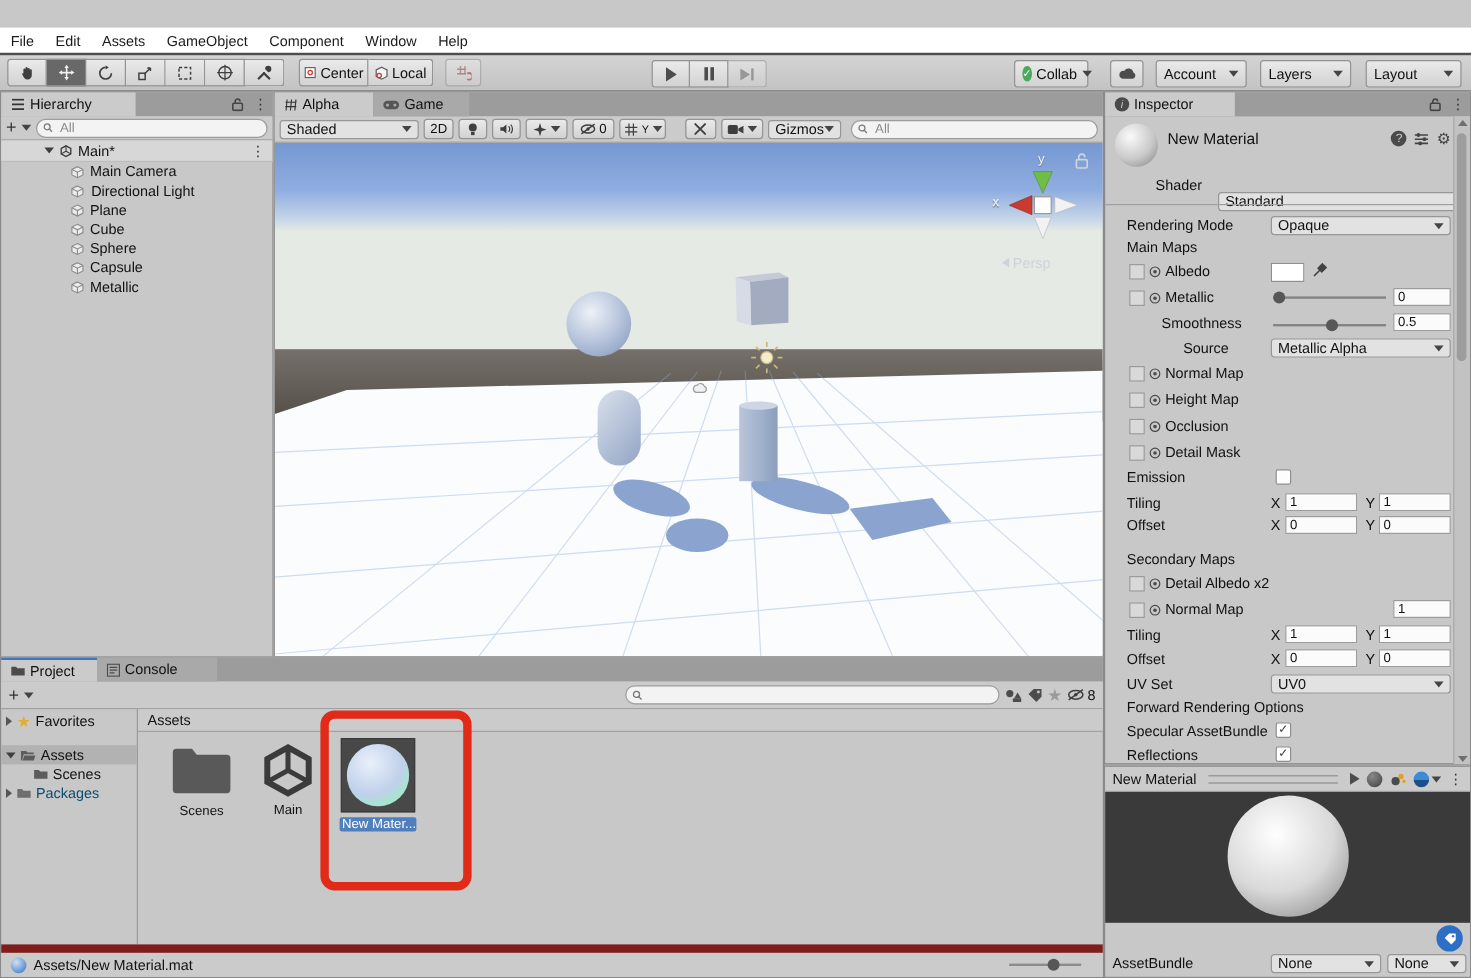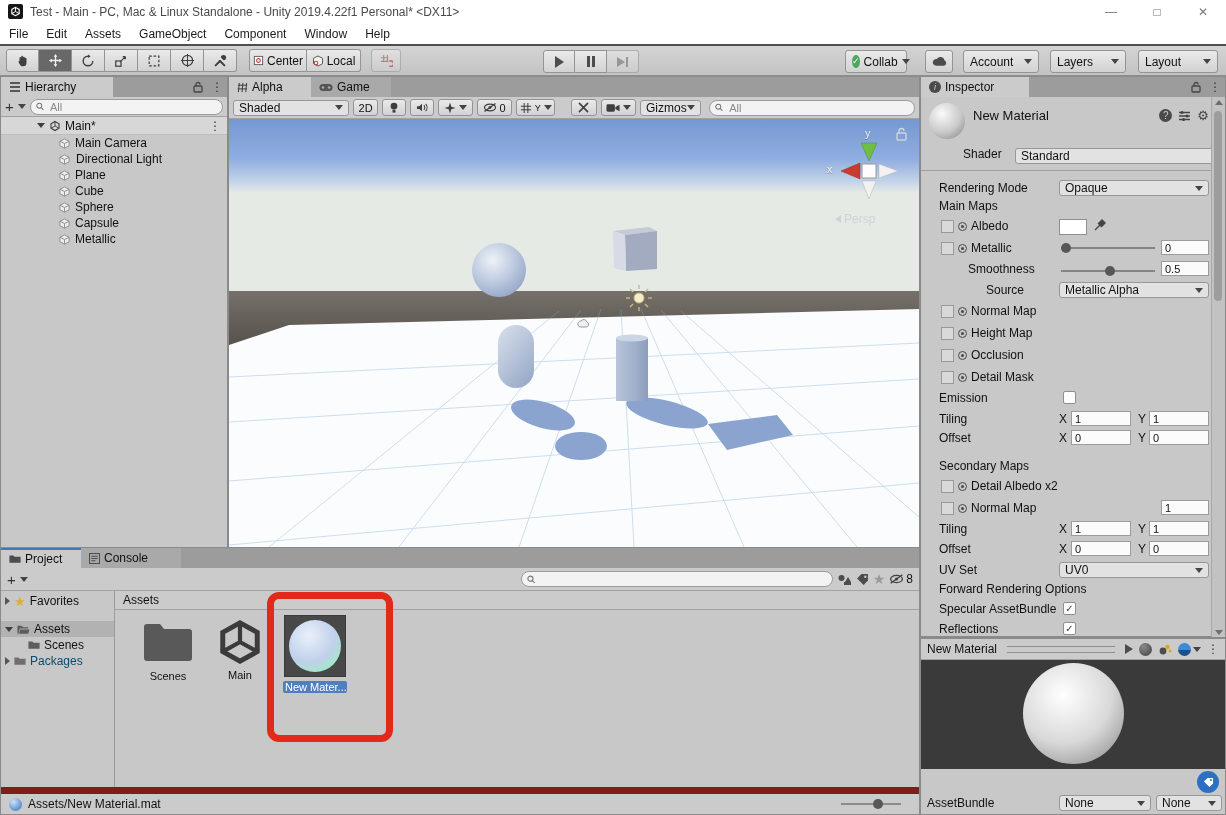--- a/index.html
+++ b/index.html
@@ -51,34 +51,20 @@
   .knob{width:10px;height:10px;border-radius:50%;background:#575757;position:absolute;top:-4px}
   .kebab{color:#2e2e2e;letter-spacing:0}
   .row{position:absolute;height:16px;display:flex;align-items:center}
   .sphere-thumb{border-radius:50%;background:radial-gradient(circle at 36% 30%,#fafafa,#c9c9c9 55%,#7f7f7f)}
 </style>
 </head>
 <body>
 
 <div id="root">
 
-  <div class="titlebar f p">
-    <span class="appicon">
-      <svg width="11" height="11" viewBox="0 0 24 24">
-        <path d="M12 3 L20 7.5 V16.5 L12 21 L4 16.5 V7.5 Z" fill="none" stroke="#fff" stroke-width="2.4"></path>
-        <path d="M12 12 L12 3 M12 12 L4 16.5 M12 12 L20 16.5" stroke="#fff" stroke-width="2" fill="none"></path>
-      </svg>
-    </span>
-    <span>Test - Main - PC, Mac &amp; Linux Standalone - Unity 2019.4.22f1 Personal* &lt;DX11&gt;</span>
-    <div class="p" style="right:0;top:0;display:flex">
-      <div class="winbtn">—</div>
-      <div class="winbtn">□</div>
-      <div class="winbtn">✕</div>
-    </div>
-  </div>
 
   <div class="menubar f p">
     <div class="menu-item">File</div>
     <div class="menu-item">Edit</div>
     <div class="menu-item">Assets</div>
     <div class="menu-item">GameObject</div>
     <div class="menu-item">Component</div>
     <div class="menu-item">Window</div>
     <div class="menu-item">Help</div>
   </div>
@@ -484,21 +470,21 @@
           <path d="M1 2.5 H12 M1 6 H12 M1 9.5 H12" stroke="#444" stroke-width="1.3"></path>
           <circle cx="4" cy="2.5" r="1.6" fill="#444"></circle>
             <circle cx="9" cy="6" r="1.6" fill="#444"></circle>
             <circle cx="5.5" cy="9.5" r="1.6" fill="#444"></circle>
         </svg>
         <span style="font-size:13px;color:#444">⚙</span>
       </div>
       <div class="row" style="left:42px;top:49px">
         <span>Shader</span>
       </div>
-      <div class="dd p" style="left:94px;top:51px;width:210px">
+      <div class="dd p" style="left:94px;top:63px;width:210px">
         <span>Standard</span>
         <span class="caret"></span>
       </div>
       <div class="p" style="left:0;top:73px;width:294px;height:1px;background:#a0a0a0"></div>
 
       <div class="row" style="left:18px;top:83px">Rendering Mode</div>
       <div class="dd p" style="left:138px;top:83px;width:150px">
         <span>Opaque</span>
         <span class="caret"></span>
       </div>

